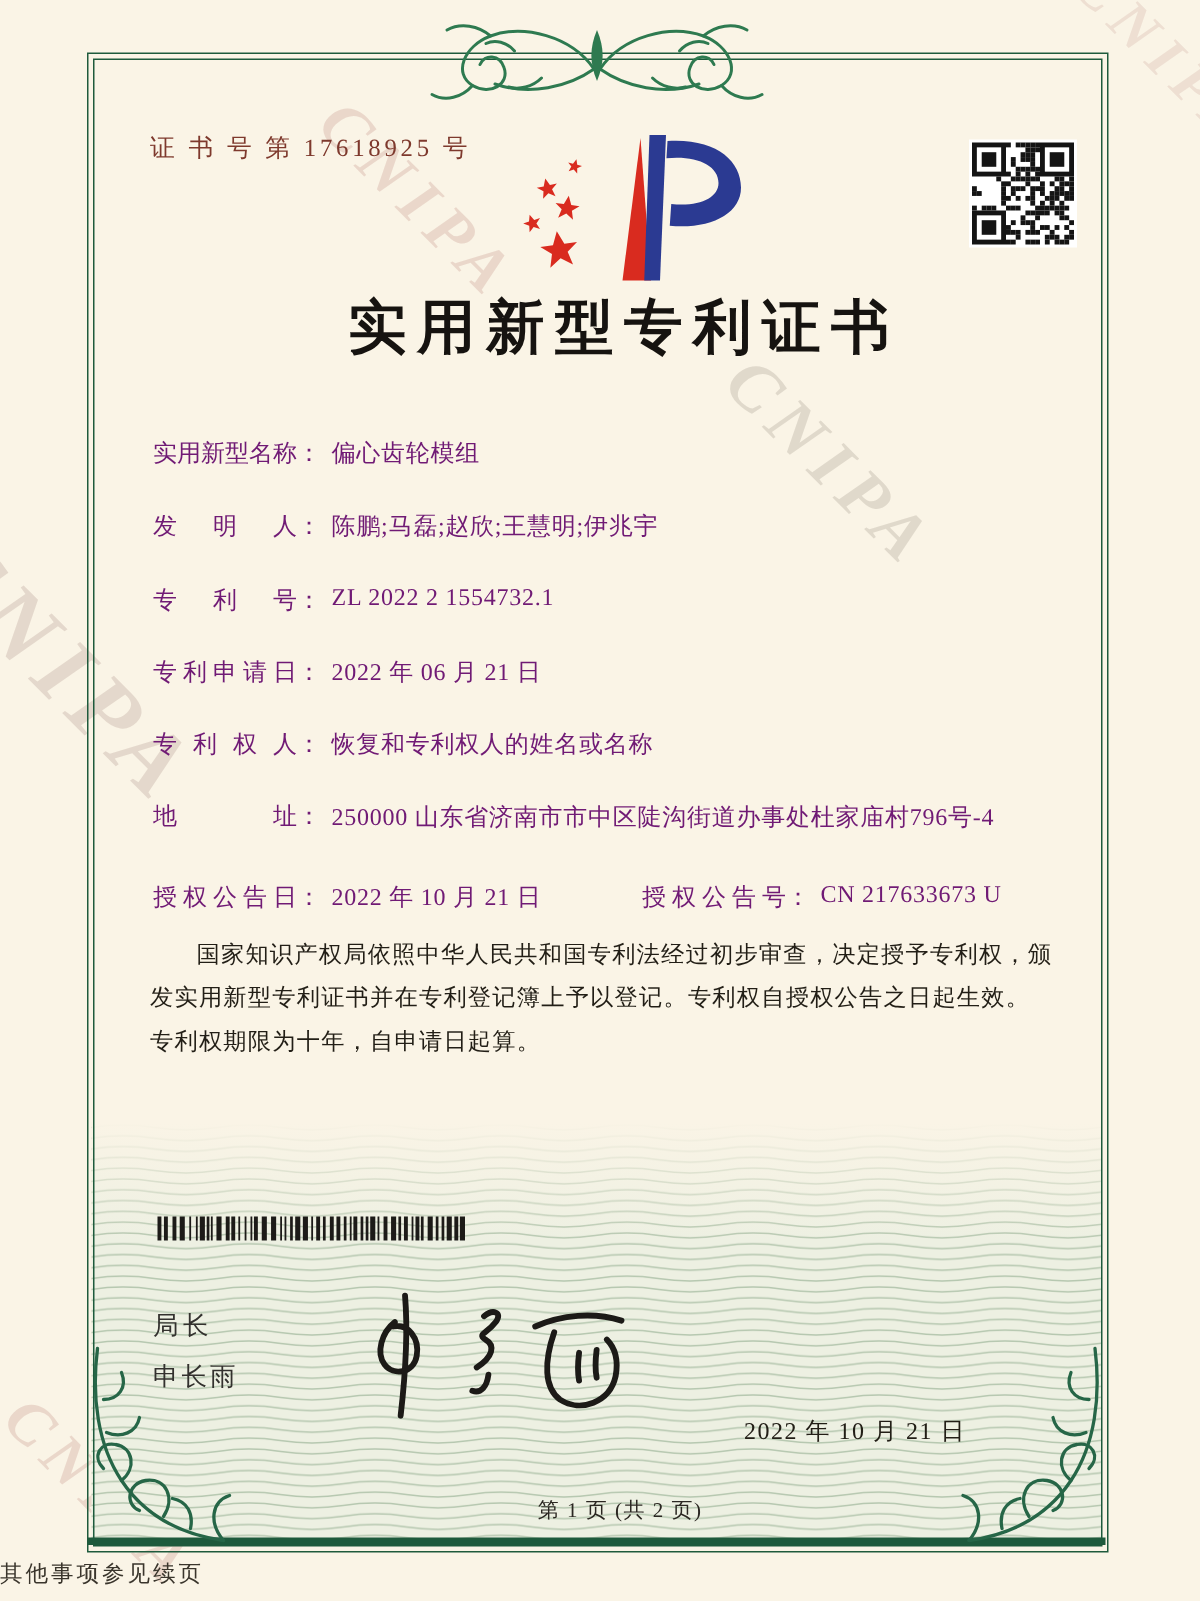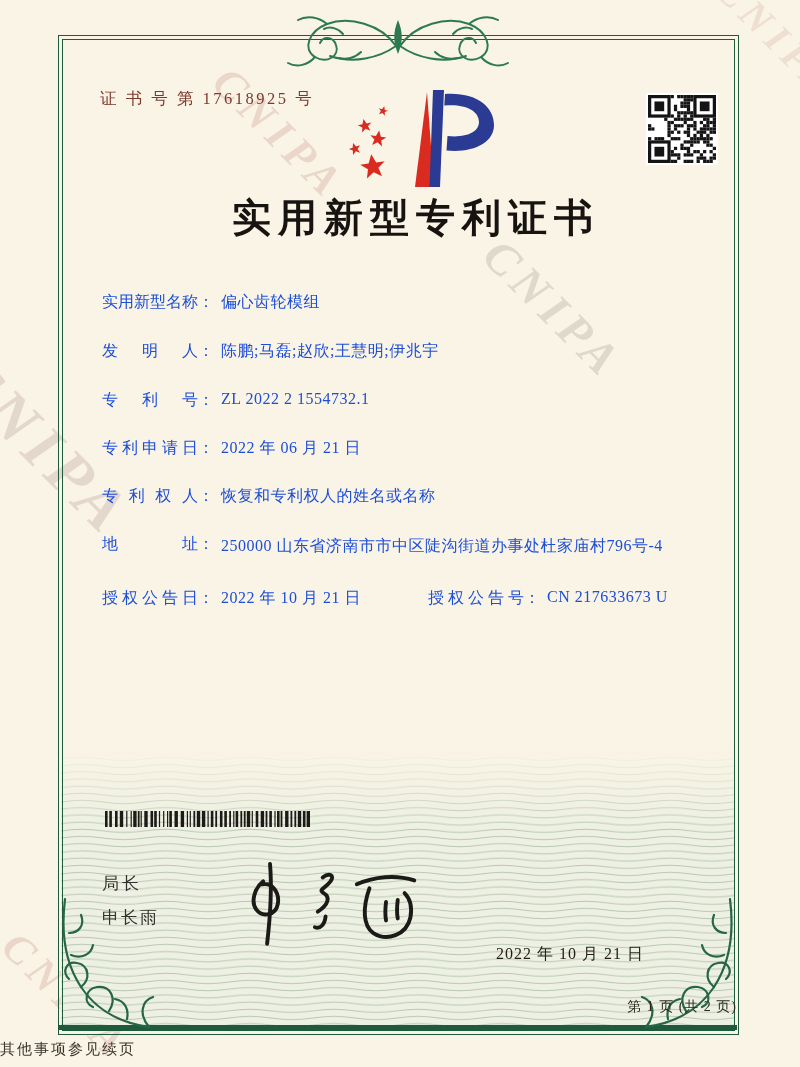--- a/index.html
+++ b/index.html
@@ -23,21 +23,21 @@
     transform:rotate(45deg);letter-spacing:7px;pointer-events:none;}
   .wm-pink{color:rgba(198,150,140,.30);}
   .wm-gray{color:rgba(165,156,142,.30);}
   .wm-green{color:rgba(150,162,140,.35);}
   
   .cert-no{position:absolute;left:100px;top:88px;font-size:16.5px;letter-spacing:2.5px;
     color:#7e392d;}
   .title{position:absolute;left:16px;top:191px;width:800px;text-align:center;
     font-size:39px;font-weight:700;letter-spacing:7px;color:#161310;}
   
-  .row{position:absolute;left:102px;font-size:16px;color:#1d4ed8;white-space:nowrap;}
+  .row{position:absolute;left:102px;font-size:16px;color:#701a75;white-space:nowrap;}
   .lbl{display:inline-block;width:96px;text-align:justify;text-align-last:justify;
     vertical-align:top;}
   .colon{vertical-align:top;}
   .val{margin-left:7px;vertical-align:top;letter-spacing:.5px;}
   .val-wrap{display:inline-block;width:508px;white-space:normal;line-height:24px;}
   .grant-no-group{position:absolute;left:326px;top:0;}
   
   .paras{position:absolute;left:100px;top:622px;width:602px;}
   .paras p{margin:0;text-indent:2em;font-size:15.5px;line-height:29px;
     letter-spacing:.8px;color:#221e16;}
@@ -47,22 +47,22 @@
     padding:2px;}
   .qr svg{display:block;width:100%;height:100%;}
   
   .director-label{position:absolute;left:102px;top:872px;font-size:17px;letter-spacing:3px;
     color:#33312e;font-family:"Liberation Sans","DejaVu Sans",sans-serif;}
   .director-name{position:absolute;left:102px;top:906px;font-size:17px;letter-spacing:2px;
     color:#33312e;font-family:"Liberation Sans","DejaVu Sans",sans-serif;text-align:center;}
   .signature{position:absolute;left:232px;top:858px;width:195px;height:95px;}
   .issue-date{position:absolute;left:470px;top:944px;width:200px;text-align:center;
     font-size:16px;letter-spacing:1px;color:#221e16;}
-  .page-no{position:absolute;left:58px;top:998px;width:679px;text-align:right;
-    font-size:14px;letter-spacing:1px;color:#2b2722;}
+  .page-no{position:absolute;left:58px;top:998px;width:679px;text-align:center;
+    font-size:14px;letter-spacing:1px;color:#2b2722;padding-left:16px;}
   .footer-note{position:absolute;left:0;top:1040px;width:800px;
     font-size:15px;letter-spacing:2px;color:#3a352c;}
   
   .top-ornament{position:absolute;left:283px;top:12px;width:230px;height:62px;}
   .corner-br{position:absolute;left:638px;top:893px;width:102px;height:138px;}
   .corner-bl{position:absolute;left:55px;top:893px;width:102px;height:138px;transform:scaleX(-1);}
   .logo{position:absolute;left:330px;top:82px;width:180px;height:115px;}
   svg{overflow:visible;}
 </style>
 </head>
@@ -328,20 +328,21 @@
   <span class="lbl">地址</span><span class="colon">：</span><span class="val val-wrap">250000 山东省济南市市中区陡沟街道办事处杜家庙村796号-4</span>
 </div>
 <div class="row" style="top:588px;">
   <span class="lbl">授权公告日</span><span class="colon">：</span><span class="val">2022 年 10 月 21 日</span>
   <span class="grant-no-group">
     <span class="lbl">授权公告号</span><span class="colon">：</span><span class="val">CN 217633673 U</span>
   </span>
 </div>
 
 <div class="paras">
+  <p>国家知识产权局依照中华人民共和国专利法经过初步审查，决定授予专利权，颁发实用新型专利证书并在专利登记簿上予以登记。专利权自授权公告之日起生效。专利权期限为十年，自申请日起算。</p>
 </div>
 
 <div class="barcode">
   <svg id="barcode-svg" viewBox="0 0 210 16" preserveAspectRatio="none" width="100%" height="100%" aria-hidden="true">
       <rect x="0.0" y="0" width="2.6" height="16" fill="#1d1b18"></rect>
       <rect x="4.3" y="0" width="2.6" height="16" fill="#1d1b18"></rect>
       <rect x="10.0" y="0" width="2.6" height="16" fill="#1d1b18"></rect>
       <rect x="14.8" y="0" width="3.4" height="16" fill="#1d1b18"></rect>
       <rect x="21.2" y="0" width="1.2" height="16" fill="#1d1b18"></rect>
       <rect x="25.6" y="0" width="1.2" height="16" fill="#1d1b18"></rect>

